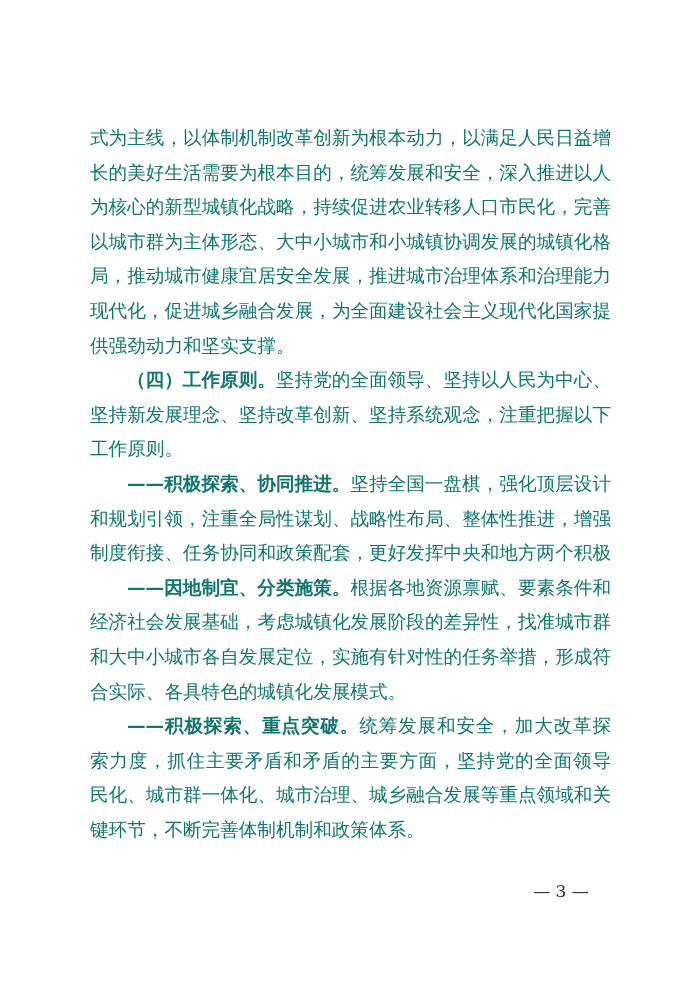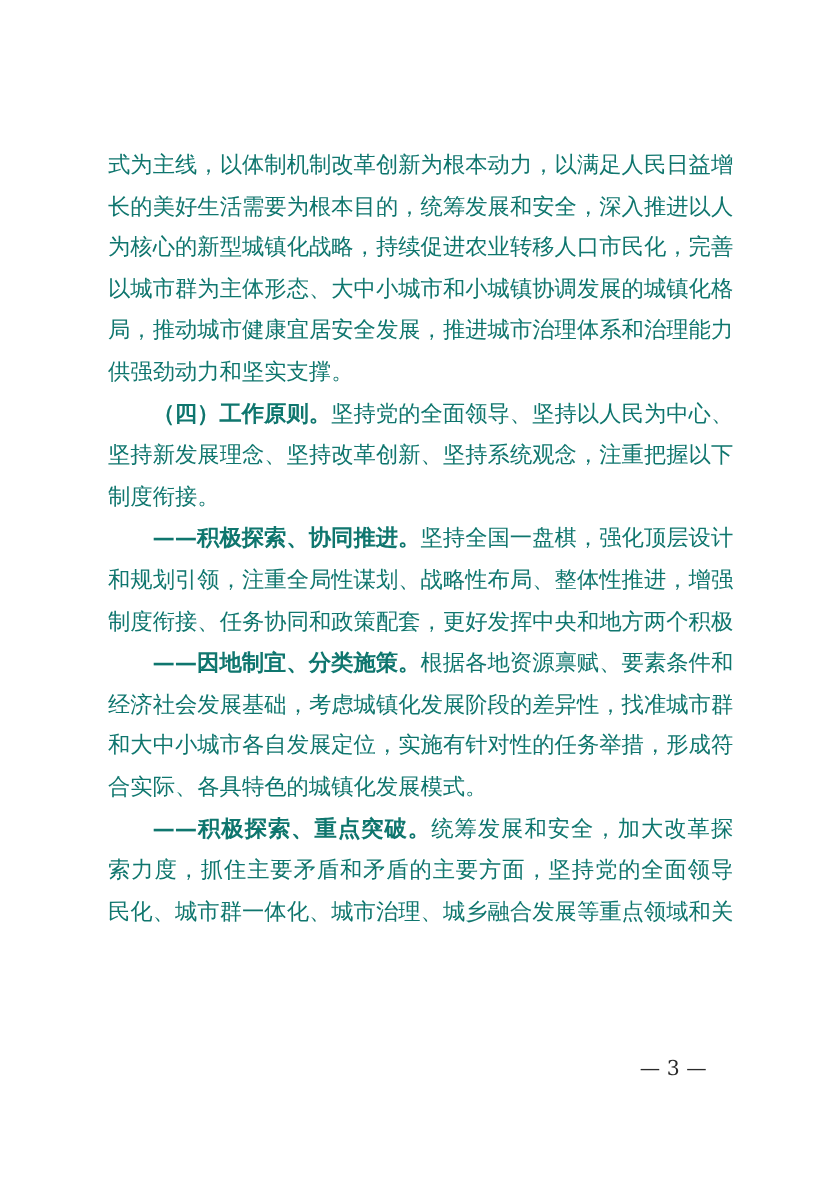--- a/index.html
+++ b/index.html
@@ -56,31 +56,33 @@
 </head>
 <body>
 
 <div class="page">
   <div class="doc-body" id="doc-body">
       <div class="line"><span>式为主线，以体制机制改革创新为根本动力，以满足人民日益增</span></div>
       <div class="line"><span>长的美好生活需要为根本目的，统筹发展和安全，深入推进以人</span></div>
       <div class="line"><span>为核心的新型城镇化战略，持续促进农业转移人口市民化，完善</span></div>
       <div class="line"><span>以城市群为主体形态、大中小城市和小城镇协调发展的城镇化格</span></div>
       <div class="line"><span>局，推动城市健康宜居安全发展，推进城市治理体系和治理能力</span></div>
+      <div class="line"><span>现代化，促进城乡融合发展，为全面建设社会主义现代化国家提</span></div>
       <div class="line end"><span>供强劲动力和坚实支撑。</span></div>
       <div class="line indent"><span class="run-bold">（四）工作原则。</span><span>坚持党的全面领导、坚持以人民为中心、</span></div>
       <div class="line"><span>坚持新发展理念、坚持改革创新、坚持系统观念，注重把握以下</span></div>
-      <div class="line end"><span>制度衔接。</span></div>
+      <div class="line end"><span>工作原则。</span></div>
       <div class="line indent"><span class="run-bold">——积极探索、协同推进。</span><span>坚持全国一盘棋，强化顶层设计</span></div>
       <div class="line"><span>和规划引领，注重全局性谋划、战略性布局、整体性推进，增强</span></div>
       <div class="line"><span>制度衔接、任务协同和政策配套，更好发挥中央和地方两个积极</span></div>
       <div class="line indent"><span class="run-bold">——因地制宜、分类施策。</span><span>根据各地资源禀赋、要素条件和</span></div>
       <div class="line"><span>经济社会发展基础，考虑城镇化发展阶段的差异性，找准城市群</span></div>
       <div class="line"><span>和大中小城市各自发展定位，实施有针对性的任务举措，形成符</span></div>
       <div class="line end"><span>合实际、各具特色的城镇化发展模式。</span></div>
       <div class="line indent"><span class="run-bold">——积极探索、重点突破。</span><span>统筹发展和安全，加大改革探</span></div>
       <div class="line"><span>索力度，抓住主要矛盾和矛盾的主要方面，坚持党的全面领导</span></div>
       <div class="line"><span>民化、城市群一体化、城市治理、城乡融合发展等重点领域和关</span></div>
+      <div class="line end"><span>键环节，不断完善体制机制和政策体系。</span></div>
     </div>
   <div class="footer">
     <span>— 3 —</span>
   </div>
 </div>
 
 </body></html>

